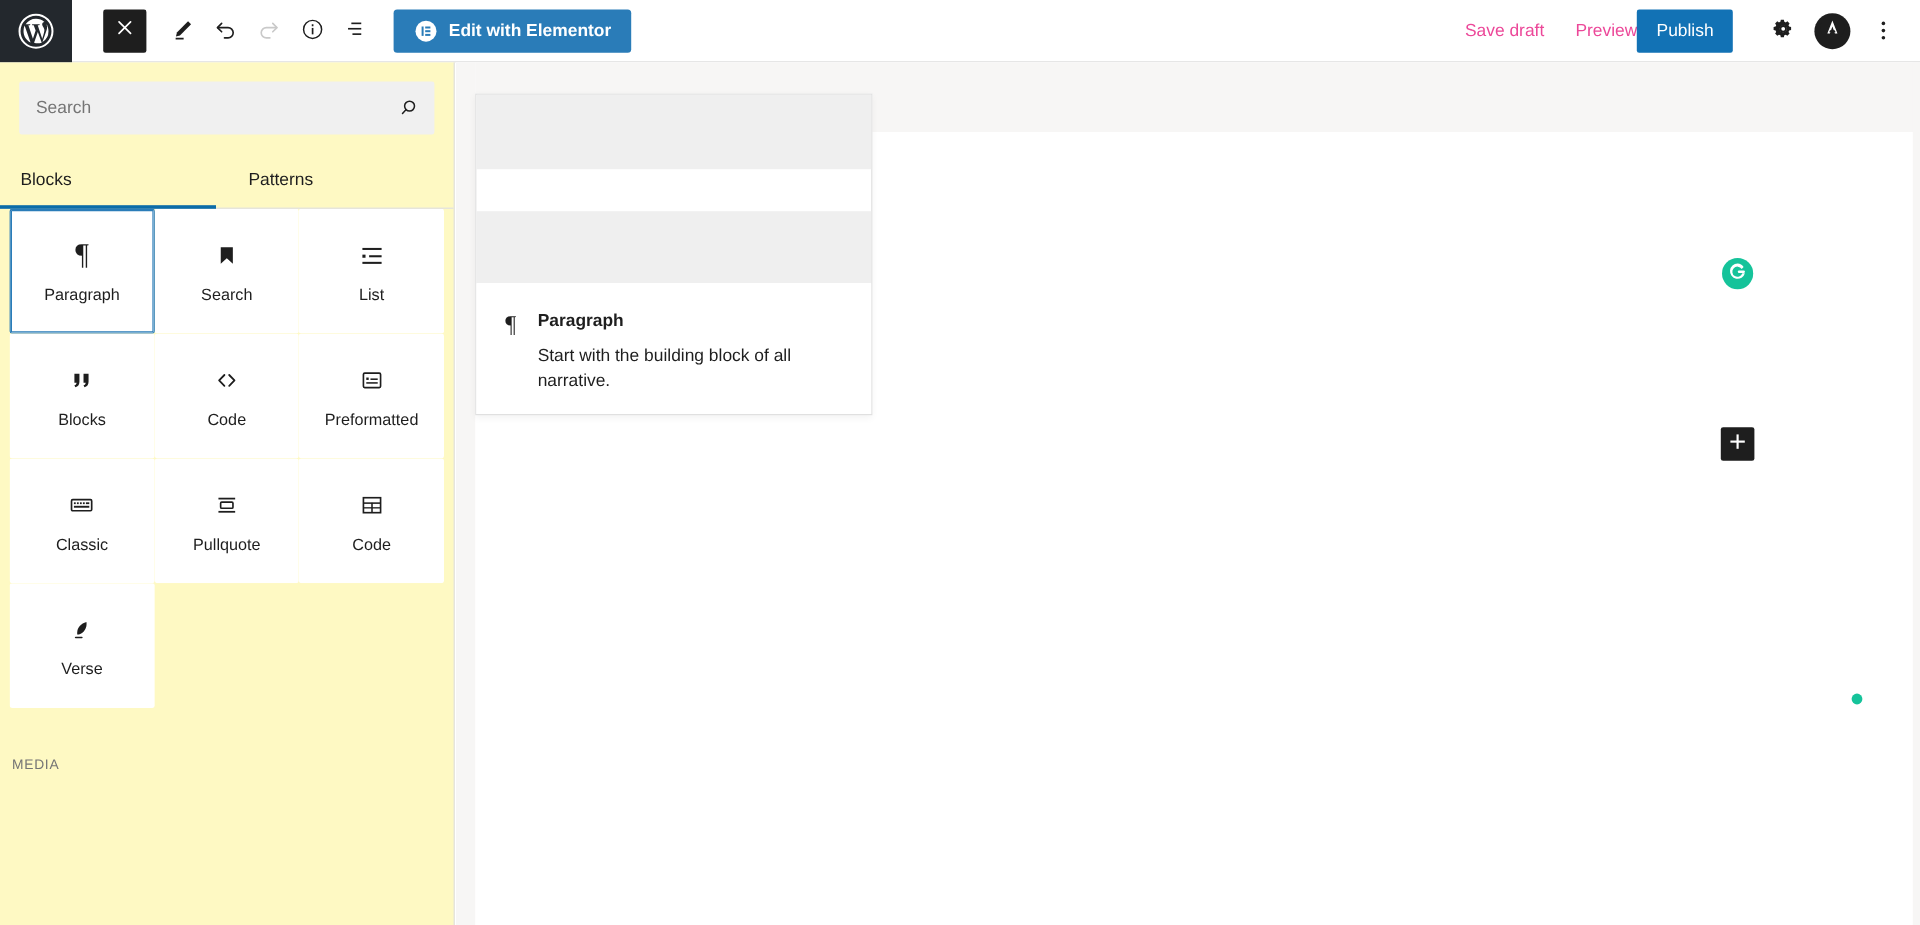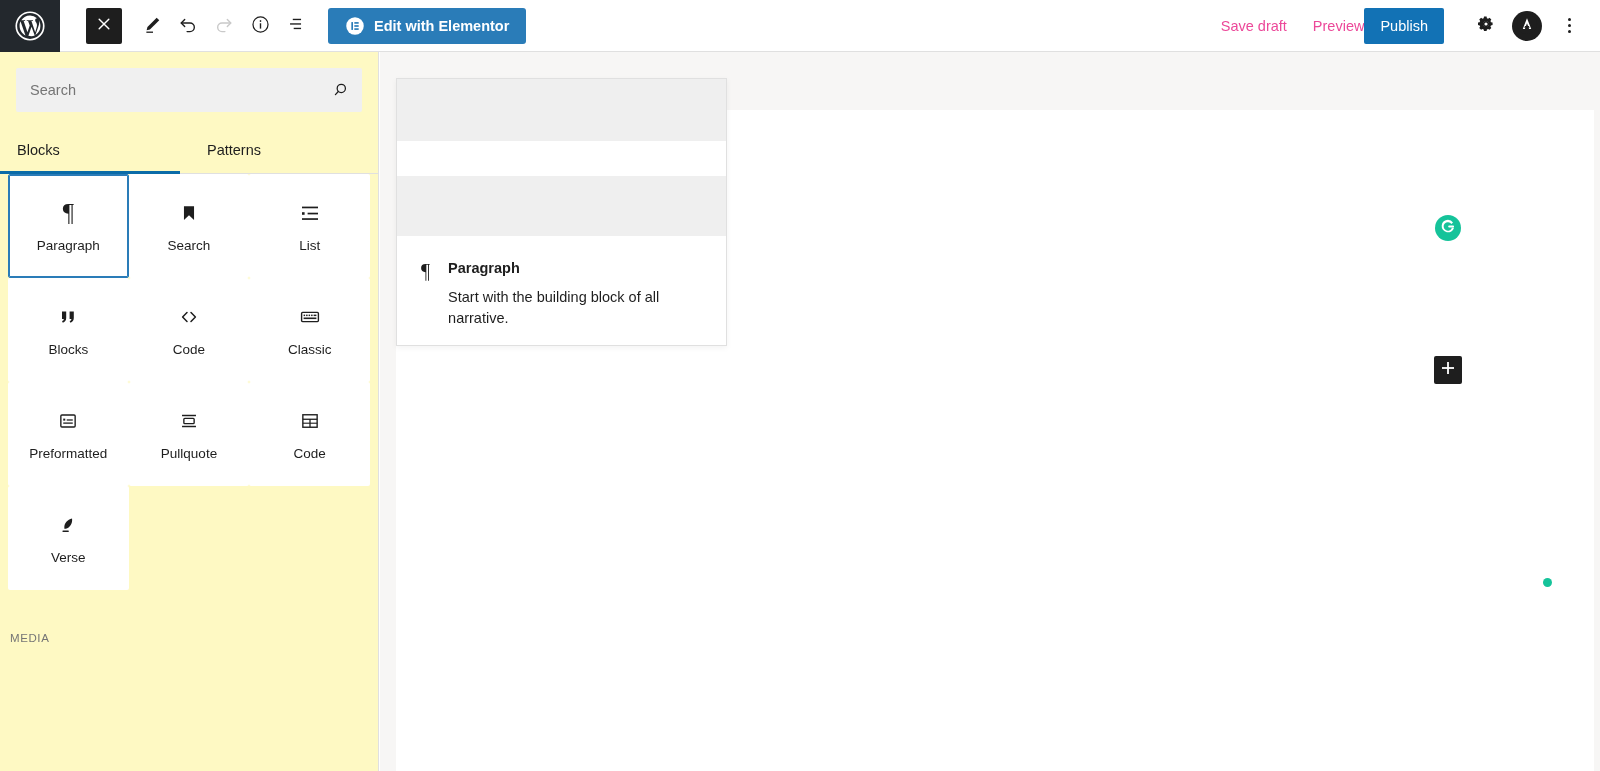--- a/index.html
+++ b/index.html
@@ -420,43 +420,43 @@
         <svg width="24" height="24" viewBox="0 0 24 24" fill="none">
           <path d="M10 7.5 L5.6 12 L10 16.5" stroke="#1e1e1e" stroke-width="1.5" stroke-linecap="round" stroke-linejoin="round"></path>
           <path d="M14 7.5 L18.4 12 L14 16.5" stroke="#1e1e1e" stroke-width="1.5" stroke-linecap="round" stroke-linejoin="round"></path>
         </svg>
       </span>
       <span class="bi-label">Code</span>
     </div>
 
     <div class="block-item">
       <span class="bi-ico">
+        <svg width="22" height="22" viewBox="0 0 24 24" fill="none">
+          <rect x="4.2" y="5.4" width="15.6" height="13.2" rx="1.2" stroke="#1e1e1e" stroke-width="1.5"></rect>
+          <rect x="6.8" y="9.4" width="2.2" height="2.2" fill="#1e1e1e"></rect>
+          <rect x="10.6" y="10.2" width="6.6" height="1.4" fill="#1e1e1e"></rect>
+          <rect x="6.8" y="13.6" width="10.4" height="1.4" fill="#1e1e1e"></rect>
+        </svg>
+      </span>
+      <span class="bi-label">Preformatted</span>
+    </div>
+
+    <div class="block-item">
+      <span class="bi-ico">
         <svg width="24" height="24" viewBox="0 0 24 24" fill="none">
           <rect x="3.6" y="7.4" width="16.8" height="9.2" rx="1" stroke="#1e1e1e" stroke-width="1.4"></rect>
           <rect x="5.6" y="9.6" width="1.5" height="1.5" fill="#1e1e1e"></rect>
           <rect x="8.1" y="9.6" width="1.5" height="1.5" fill="#1e1e1e"></rect>
           <rect x="10.6" y="9.6" width="1.5" height="1.5" fill="#1e1e1e"></rect>
           <rect x="13.1" y="9.6" width="1.5" height="1.5" fill="#1e1e1e"></rect>
           <rect x="15.6" y="9.6" width="2.8" height="1.5" fill="#1e1e1e"></rect>
           <rect x="5.6" y="12.5" width="12.8" height="1.6" fill="#1e1e1e"></rect>
         </svg>
       </span>
       <span class="bi-label">Classic</span>
-    </div>
-
-    <div class="block-item">
-      <span class="bi-ico">
-        <svg width="22" height="22" viewBox="0 0 24 24" fill="none">
-          <rect x="4.2" y="5.4" width="15.6" height="13.2" rx="1.2" stroke="#1e1e1e" stroke-width="1.5"></rect>
-          <rect x="6.8" y="9.4" width="2.2" height="2.2" fill="#1e1e1e"></rect>
-          <rect x="10.6" y="10.2" width="6.6" height="1.4" fill="#1e1e1e"></rect>
-          <rect x="6.8" y="13.6" width="10.4" height="1.4" fill="#1e1e1e"></rect>
-        </svg>
-      </span>
-      <span class="bi-label">Preformatted</span>
     </div>
 
     <div class="block-item">
       <span class="bi-ico">
         <svg width="22" height="22" viewBox="0 0 24 24" fill="none">
           <rect x="4.4" y="5.2" width="15.2" height="1.6" fill="#1e1e1e"></rect>
           <rect x="6.4" y="9.2" width="11.2" height="5.6" rx="1" stroke="#1e1e1e" stroke-width="1.5"></rect>
           <rect x="4.4" y="17.2" width="15.2" height="1.6" fill="#1e1e1e"></rect>
         </svg>
       </span>

